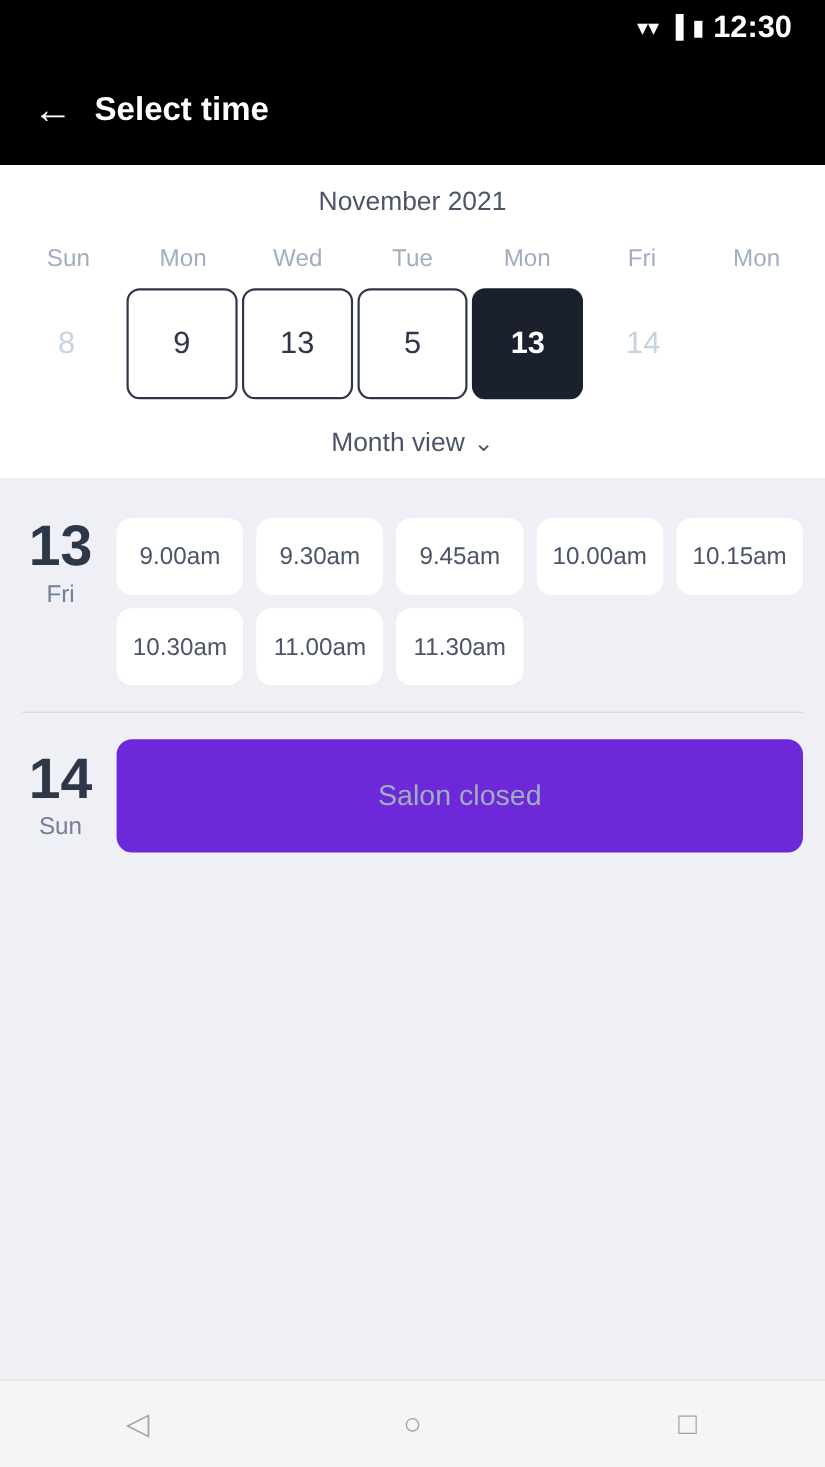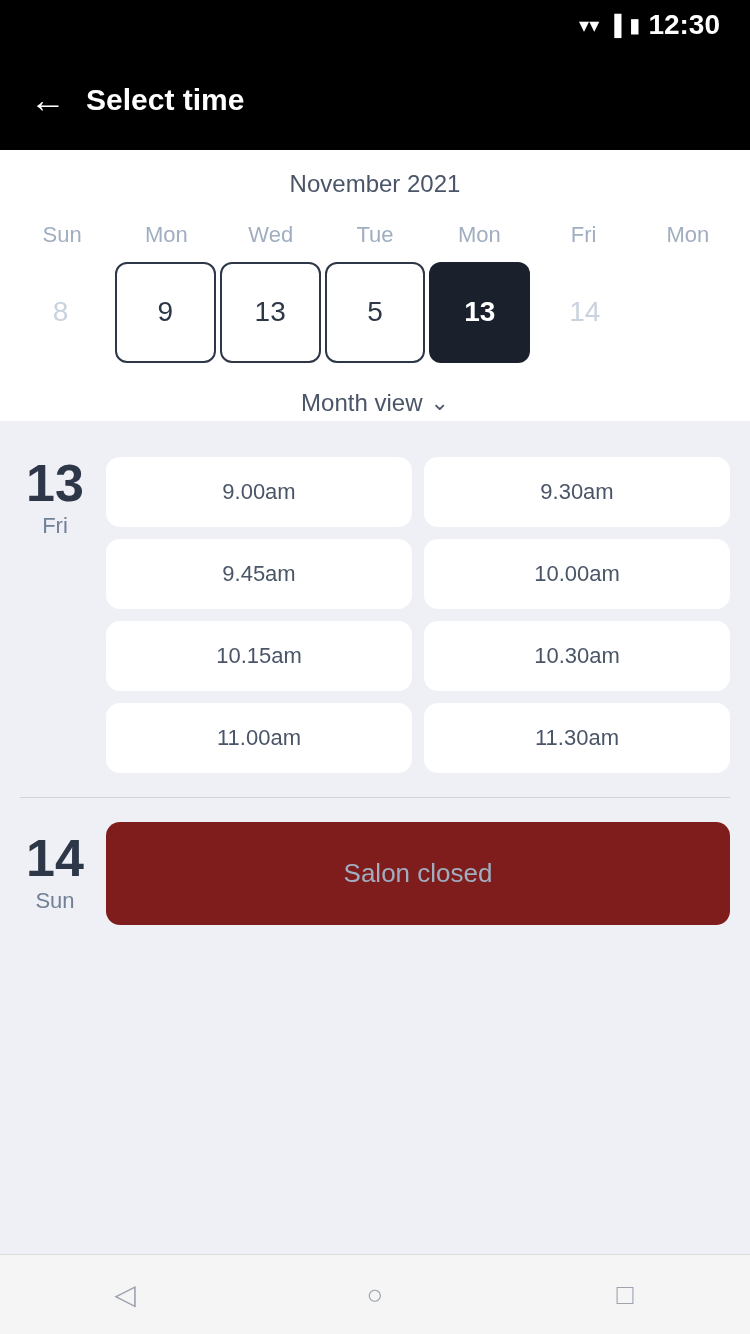--- a/index.html
+++ b/index.html
@@ -117,21 +117,21 @@
       color: #fff;
       font-weight: 700;
     }
 
     
     .month-view-row {
       display: flex;
       align-items: center;
       justify-content: center;
       gap: 8px;
-      padding: 12px 0 4px;
+      padding: 12px 0 18px;
       cursor: pointer;
     }
     .month-view-label {
       font-size: 24px;
       color: #4a5568;
     }
     .chevron-down {
       color: #4a5568;
       font-size: 22px;
     }
@@ -163,21 +163,21 @@
     }
     .day-name {
       font-size: 22px;
       color: #718096;
       margin-top: 4px;
     }
 
     .slots-grid {
       flex: 1;
       display: grid;
-      grid-template-columns: repeat(2, 1fr);
+      grid-template-columns: repeat(5, 1fr);
       gap: 12px;
     }
     .time-slot {
       background: #fff;
       border-radius: 14px;
       display: flex;
       align-items: center;
       justify-content: center;
       padding: 22px 8px;
       font-size: 22px;
@@ -193,21 +193,21 @@
     }
 
     .closed-section {
       display: flex;
       align-items: center;
       padding: 16px 20px;
       gap: 16px;
     }
     .closed-message {
       flex: 1;
-      background: #7f1d1d;
+      background: #6d28d9;
       border-radius: 14px;
       display: flex;
       align-items: center;
       justify-content: center;
       padding: 36px 16px;
       font-size: 26px;
       color: #a0aec0;
     }
 
     

